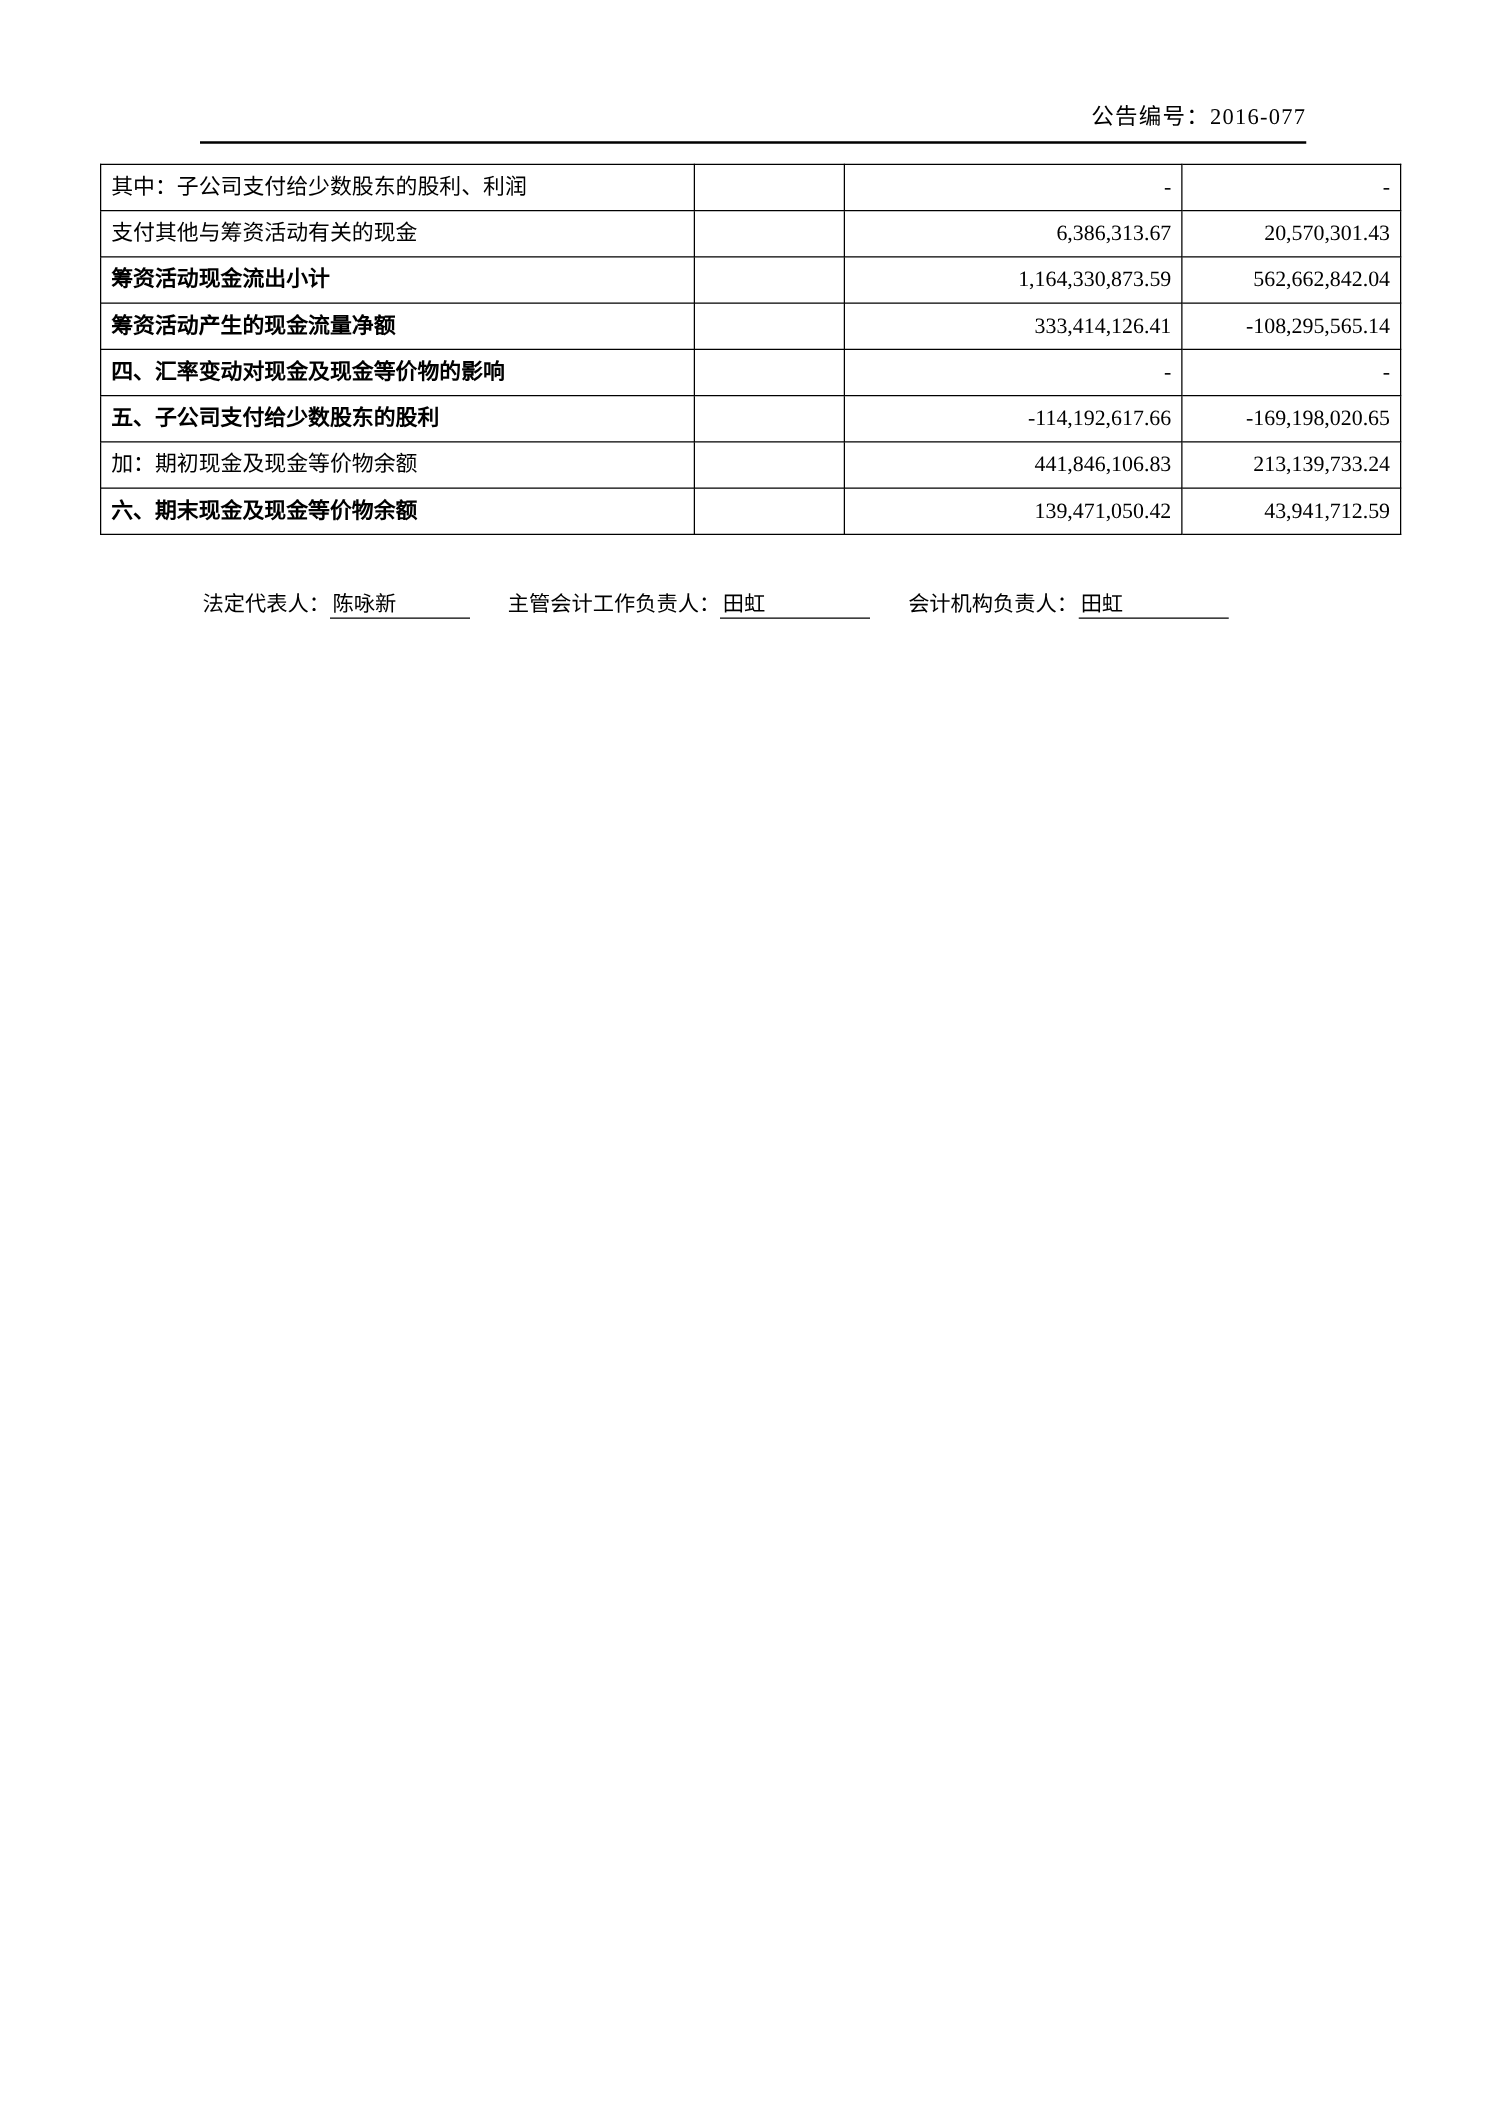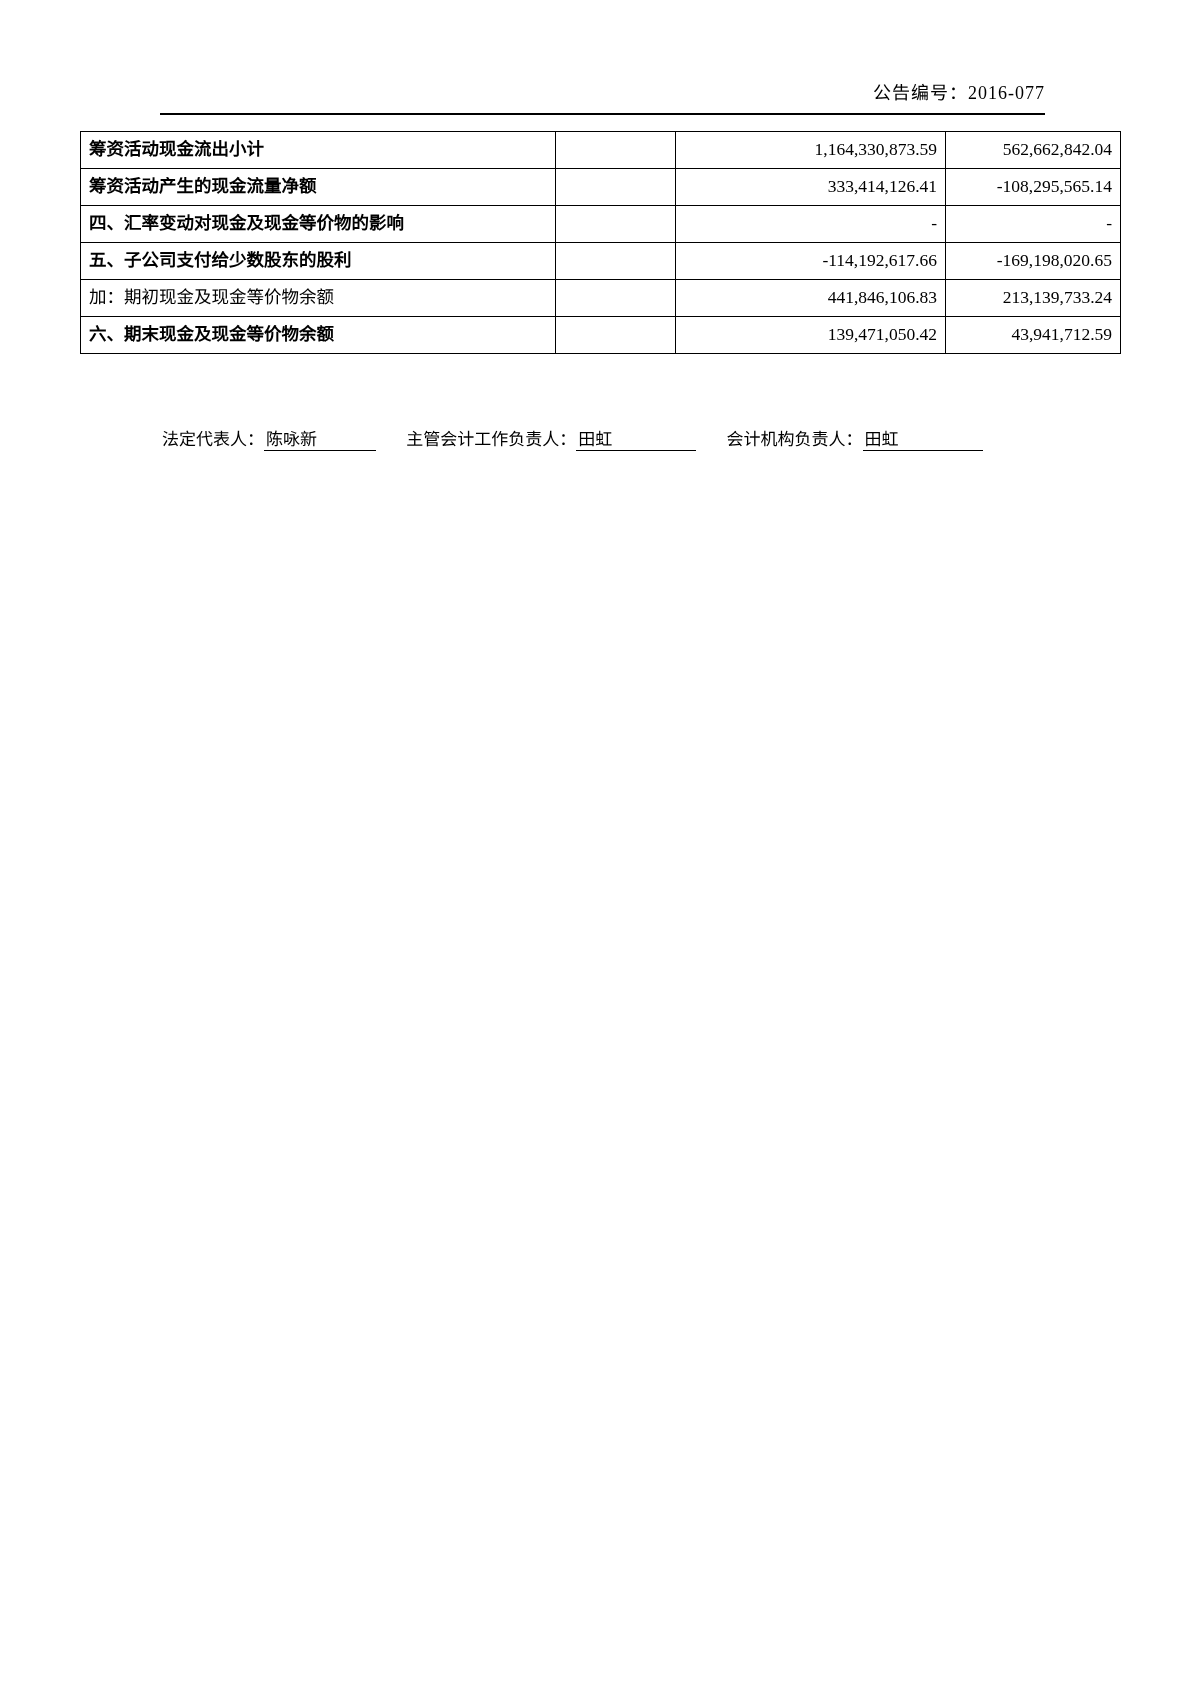--- a/index.html
+++ b/index.html
@@ -91,20 +91,21 @@
     margin-right: 26px;
   }
   .sig-item:first-child { margin-left: 82px; }
   .sig-label { }
   .sig-value {
     display: inline-block;
     min-width: 110px;
     border-bottom: 1px solid #000;
     text-align: left;
     padding-left: 2px;
+    margin-top: 44px;
   }
   .sig-value.wide { min-width: 118px; }
 </style>
 </head>
 <body>
 
 <div class="page">
 
   <div class="header">
     <span>公告编号：</span><span>2016-077</span>
@@ -114,21 +115,33 @@
   <div class="table-wrap">
     <table class="cf">
       <colgroup>
         <col class="c-label">
         <col class="c-note">
         <col class="c-val1">
         <col class="c-val2">
       </colgroup>
       <tbody>
 
+        <tr>
+          <td class="label">其中：子公司支付给少数股东的股利、利润</td>
+          <td class="note"></td>
+          <td class="val">-</td>
+          <td class="val">-</td>
+        </tr>
 
+        <tr>
+          <td class="label">支付其他与筹资活动有关的现金</td>
+          <td class="note"></td>
+          <td class="val">6,386,313.67</td>
+          <td class="val">20,570,301.43</td>
+        </tr>
 
         <tr>
           <td class="label center bold">筹资活动现金流出小计</td>
           <td class="note"></td>
           <td class="val">1,164,330,873.59</td>
           <td class="val">562,662,842.04</td>
         </tr>
 
         <tr>
           <td class="label center bold">筹资活动产生的现金流量净额</td>

